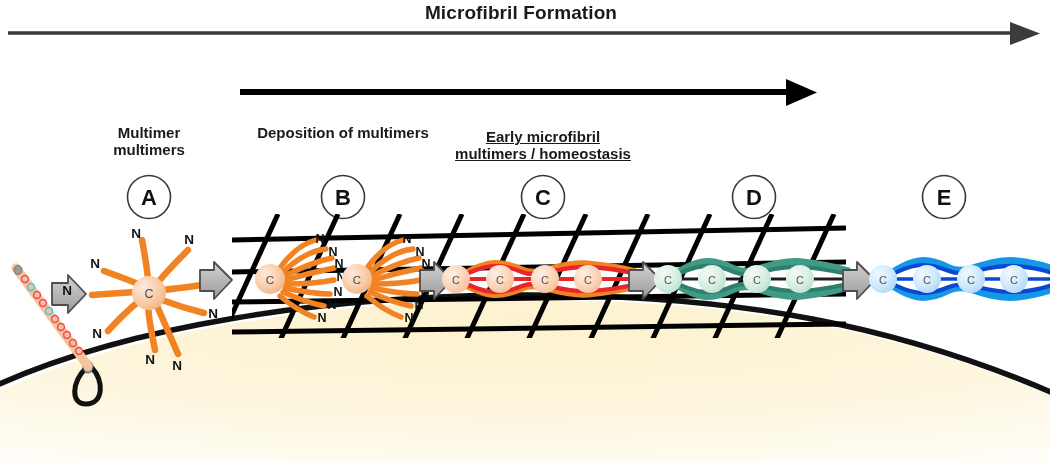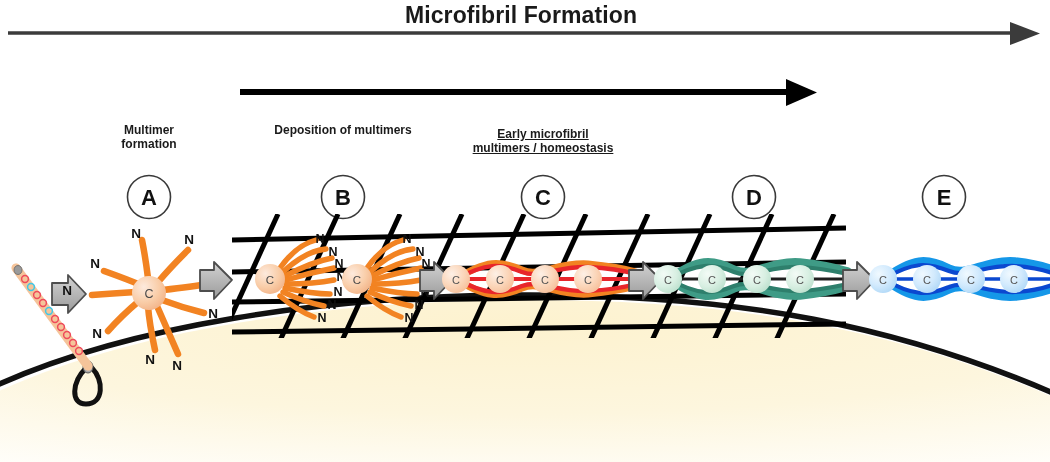--- a/index.html
+++ b/index.html
@@ -1,35 +1,35 @@
 <!DOCTYPE html>
 <html><head>
 <meta charset="utf-8">
 <style>
   html,body{margin:0;padding:0;background:#ffffff;}
   body{width:1050px;height:462px;position:relative;overflow:hidden;
        font-family:"Liberation Sans",sans-serif;color:#1a1a1a;}
   #stage{position:absolute;left:0;top:0;width:1050px;height:462px;}
   .lbl{position:absolute;text-align:center;font-weight:bold;line-height:1.15;}
-  .title{font-size:23px;letter-spacing:.1px;}
-  .stagelbl{font-size:12px;}
+  .title{font-size:19px;letter-spacing:.1px;}
+  .stagelbl{font-size:15px;}
   svg{position:absolute;left:0;top:0;}
   .svgtext{font-family:"Liberation Sans",sans-serif;}
 </style>
 </head>
 <body>
 
 <div id="stage">
 
   <div class="lbl title" style="left:271px;top:2px;width:500px;">Microfibril Formation</div>
 
 
   <div class="lbl stagelbl" style="left:79px;top:124px;width:140px;">
     <div>Multimer</div>
-    <div>formation</div>
+    <div>multimers</div>
   </div>
 
   <div class="lbl stagelbl" style="left:228px;top:124px;width:230px;">
     <div>Deposition of multimers</div>
   </div>
 
   <div class="lbl stagelbl" style="left:428px;top:128px;width:230px;text-decoration:underline;">
     <div>Early microfibril</div>
     <div>multimers / homeostasis</div>
   </div>

